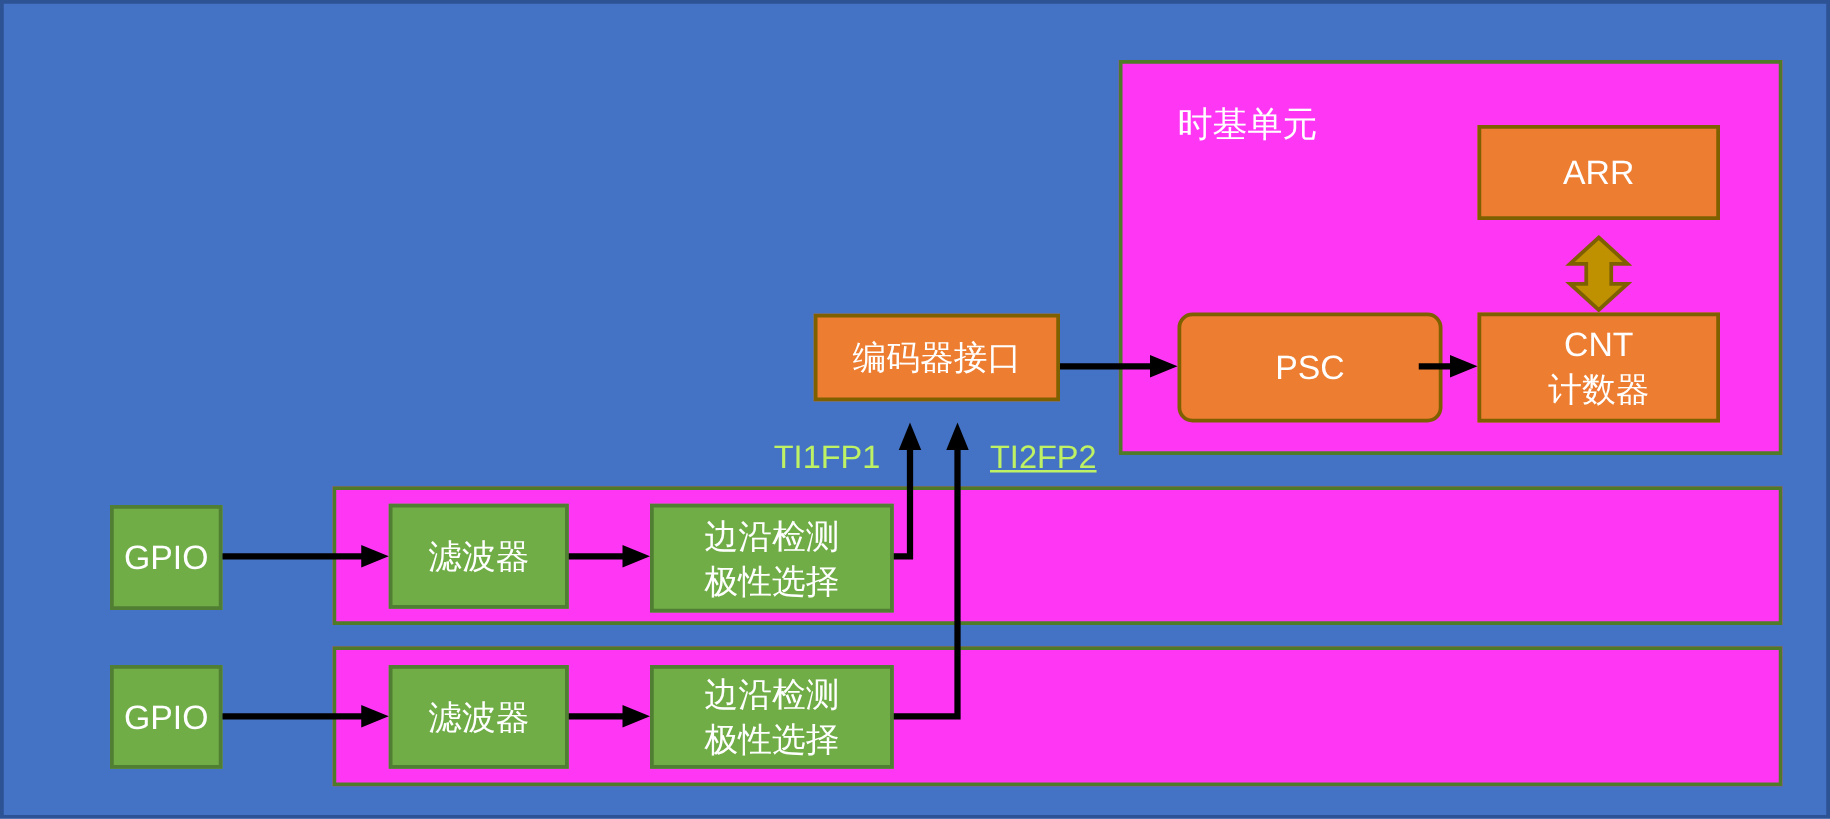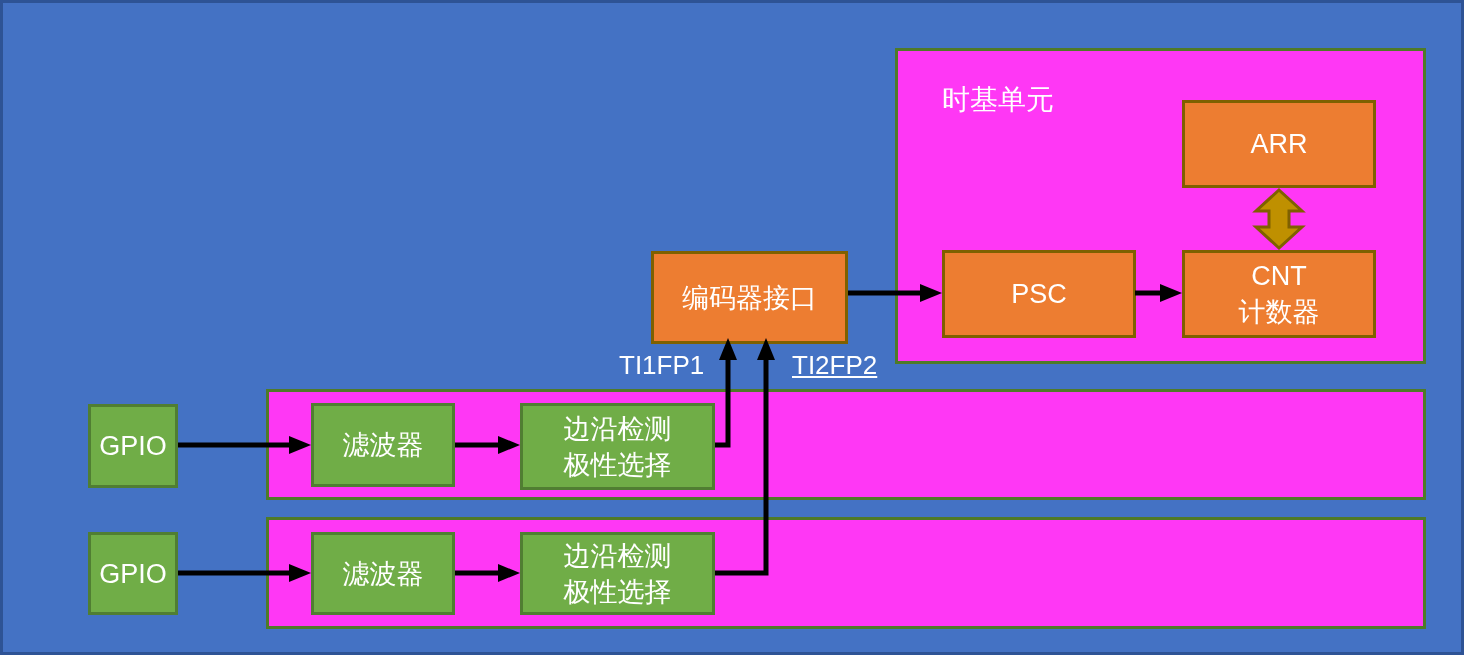--- a/index.html
+++ b/index.html
@@ -48,36 +48,36 @@
     color: #FFFFFF;
     font-size: 27px;
     line-height: 36px;
     text-align: center;
     z-index: 2;
     white-space: nowrap;
   }
   .block-orange { background: #ED7D31; border: 3px solid #7F6000; }
   .block-green  { background: #70AD47; border: 3px solid #507E32; }
 
-  .block-arr     { left: 1179px; top: 97px;  width: 194px; height: 88px; }
-  .block-psc     { left: 939px;  top: 247px; width: 194px; height: 88px; }
+  .block-arr     { left: 1179px; top: 97px;  width: 194px; height: 76px; }
+  .block-psc     { left: 939px;  top: 247px; width: 212px; height: 88px; border-radius: 12px; }
   .block-cnt     { left: 1179px; top: 247px; width: 194px; height: 88px; }
-  .block-encoder { left: 648px;  top: 248px; width: 197px; height: 93px; }
+  .block-encoder { left: 648px;  top: 248px; width: 197px; height: 70px; }
 
   .block-gpio1   { left: 85px;  top: 401px; width: 90px;  height: 84px; }
   .block-gpio2   { left: 85px;  top: 529px; width: 90px;  height: 83px; }
   .block-filter1 { left: 308px; top: 400px; width: 144px; height: 84px; }
   .block-filter2 { left: 308px; top: 529px; width: 144px; height: 83px; }
   .block-edge1   { left: 517px; top: 400px; width: 195px; height: 87px; }
   .block-edge2   { left: 517px; top: 529px; width: 195px; height: 83px; }
 
   
   .signal-label {
     position: absolute;
-    color: #ffffff;
+    color: #bef264;
     font-size: 26px;
     z-index: 2;
     white-space: nowrap;
   }
   .label-ti1fp1 { left: 616px; top: 347px; }
   .label-ti2fp2 { left: 789px; top: 347px; text-decoration: underline; }
 
   
   svg.arrow-layer {
     position: absolute;

